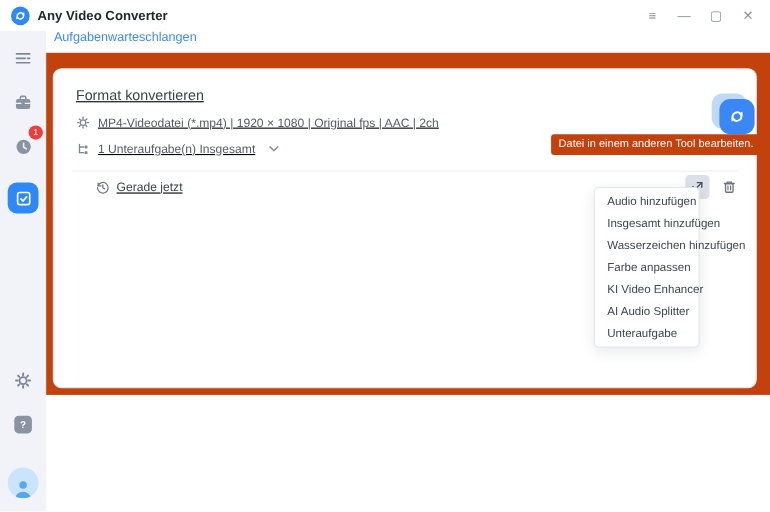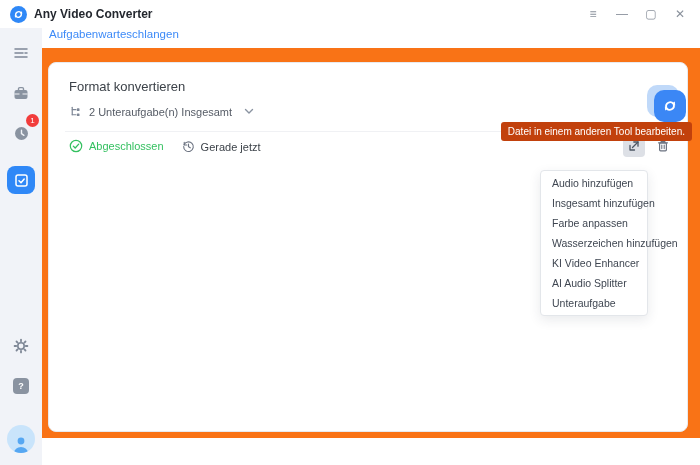--- a/index.html
+++ b/index.html
@@ -21,21 +21,21 @@
   .badge { position:absolute; top:-4px; right:-3px; min-width:13px; height:13px; background:#f23c3c; border-radius:7px; color:#fff; font-size:8px; line-height:13px; text-align:center; padding:0 2px; }
   .side-spacer { flex:1; }
   .help-box { width:16px; height:16px; background:#8a93a1; border-radius:4px; color:#fff; font-size:9px; font-weight:bold; display:flex; align-items:center; justify-content:center; }
   .avatar { width:28px; height:28px; border-radius:50%; background:#c9e4fb; display:flex; align-items:flex-end; justify-content:center; overflow:hidden; margin-top:14px; }
 
   
   .tabrow { position:absolute; left:42px; top:28px; width:658px; height:20px; background:#fff; display:flex; align-items:flex-start; padding-left:7px; }
   .tab { font-size:11.5px; color:#3d8af7; cursor:default; }
 
   
-  .content { position:absolute; left:42px; top:48px; width:658px; height:390px; background:#f97316; padding:14px 12px 6px 6px; }
+  .content { position:absolute; left:42px; top:48px; width:658px; height:311px; background:#c2410c; padding:14px 12px 6px 6px;text-decoration:underline; }
   .card { width:100%; height:100%; background:#fff; border:1px solid #e8eaee; border-radius:8px; position:relative; padding:16px 20px 0 20px; }
   .card-title { font-size:13px; color:#3c4249; font-weight:500; }
   .info-row { display:flex; align-items:center; margin-top:11px; color:#565c66; font-size:11px; gap:7px; }
   .chev { margin-left:5px; display:flex; align-items:center; }
   .divider { height:1px; background:#f0f1f4; margin:13px -4px 0 -4px; }
   .status-row { display:flex; align-items:center; padding:6px 0; height:28px; }
   .status-ok { display:flex; align-items:center; gap:6px; color:#34c060; font-size:11px; }
   .status-time { display:flex; align-items:flex-end; gap:6px; color:#3c4249; font-size:11px; margin-left:18px; }
   .row-actions { margin-left:auto; display:flex; align-items:center; gap:7px; margin-right:-7px; }
   .icon-btn { width:22px; height:22px; border-radius:4px; display:flex; align-items:center; justify-content:center; }
@@ -43,21 +43,21 @@
 
   
   .convert-wrap { position:absolute; top:90px; right:14px; width:32px; height:32px; z-index:3; }
   .convert-shadow { position:absolute; left:-7px; top:-5px; width:32px; height:32px; border-radius:10px; background:#b5d2f8; opacity:.85; }
   .convert-btn { position:absolute; left:0; top:0; width:32px; height:32px; border-radius:10px; background:#3b87f5; display:flex; align-items:center; justify-content:center; }
 
   
   .tooltip { position:absolute; top:122px; right:8px; background:#c2410c; color:#fff; font-size:10px; padding:4px 7px; border-radius:3px; white-space:nowrap; z-index:6; }
 
   
-  .menu { position:absolute; left:540px; top:170px; width:108px; background:#fff; border:1px solid #e3e6ea; border-radius:4px; box-shadow:0 4px 12px rgba(40,50,70,.10); padding:2px 0; z-index:7; }
+  .menu { position:absolute; left:540px; top:170px; width:96px; background:#fff; border:1px solid #e3e6ea; border-radius:4px; box-shadow:0 4px 12px rgba(40,50,70,.10); padding:2px 0; z-index:7; }
   .menu-item { height:20px; line-height:20px; padding:0 11px; font-size:10.5px; color:#3f4651; white-space:nowrap; cursor:default; }
 
   svg { display:block; }
 </style>
 </head>
 <body>
 
 <div class="app">
 
   <div class="topbar">
@@ -127,46 +127,48 @@
 
   <div class="tabrow">
     <div class="tab">Aufgabenwarteschlangen</div>
   </div>
 
   <div class="content">
     <div class="card">
 
       <div class="card-title">Format konvertieren</div>
 
+      <div class="info-row">
+        <svg width="13" height="13" viewBox="0 0 16 16">
+          <circle cx="8" cy="8" r="3" stroke="#7e8796" stroke-width="1.4" fill="none"></circle>
+          <g stroke="#7e8796" stroke-width="1.6" stroke-linecap="round">
+            <path d="M8 2 v1.5 M8 12.5 v1.5 M2 8 h1.5 M12.5 8 h1.5 M3.8 3.8 l1 1 M11.2 11.2 l1 1 M12.2 3.8 l-1 1 M4.8 11.2 l-1 1"></path>
+          </g>
+        </svg>
+        <span>MP4-Videodatei (*.mp4) | 1920 × 1080 | Original fps | AAC | 2ch</span>
+      </div>
 
       <div class="info-row">
         <svg width="13" height="13" viewBox="0 0 14 14">
           <path d="M3.5 2.5 v8" stroke="#7e8796" stroke-width="1.3" stroke-linecap="round"></path>
           <path d="M3.5 5 h4 M3.5 10.5 h4" stroke="#7e8796" stroke-width="1.3" stroke-linecap="round"></path>
           <rect x="8.5" y="3.6" width="2.8" height="2.8" rx="0.6" fill="#7e8796"></rect>
           <rect x="8.5" y="9.1" width="2.8" height="2.8" rx="0.6" fill="#7e8796"></rect>
         </svg>
-        <span>2 Unteraufgabe(n) Insgesamt</span>
+        <span>1 Unteraufgabe(n) Insgesamt</span>
         <span class="chev">
           <svg width="10" height="7" viewBox="0 0 10 7">
             <path d="M1.5 1.5 L5 5 L8.5 1.5" stroke="#8a93a1" stroke-width="1.4" fill="none" stroke-linecap="round" stroke-linejoin="round"></path>
           </svg>
         </span>
       </div>
 
       <div class="divider"></div>
 
       <div class="status-row">
-        <div class="status-ok">
-          <svg width="14" height="14" viewBox="0 0 14 14">
-            <circle cx="7" cy="7" r="5.7" stroke="#34c060" stroke-width="1.2" fill="none"></circle>
-            <path d="M4.3 7.1 l1.9 1.9 l3.5-3.9" stroke="#34c060" stroke-width="1.3" fill="none" stroke-linecap="round" stroke-linejoin="round"></path>
-          </svg>
-          <span>Abgeschlossen</span>
-        </div>
         <div class="status-time">
           <svg width="13" height="13" viewBox="0 0 14 14">
             <path d="M2.2 5.2 A5.2 5.2 0 1 1 1.8 7" stroke="#6b7280" stroke-width="1.2" fill="none" stroke-linecap="round"></path>
             <path d="M2.4 2.6 v2.8 h2.8" stroke="#6b7280" stroke-width="1.2" fill="none" stroke-linecap="round" stroke-linejoin="round"></path>
             <path d="M7 4.4 v2.8 l1.9 1.2" stroke="#6b7280" stroke-width="1.2" fill="none" stroke-linecap="round"></path>
           </svg>
           <span>Gerade jetzt</span>
         </div>
         <div class="row-actions">
           <div class="icon-btn pressed">
@@ -199,20 +201,20 @@
         <polygon points="4.2,13.6 3.8,9.6 7.4,11.2" fill="#fff"></polygon>
       </svg>
     </div>
   </div>
 
   <div class="tooltip">Datei in einem anderen Tool bearbeiten.</div>
 
   <div class="menu">
     <div class="menu-item">Audio hinzufügen</div>
     <div class="menu-item">Insgesamt hinzufügen</div>
+    <div class="menu-item">Wasserzeichen hinzufügen</div>
     <div class="menu-item">Farbe anpassen</div>
-    <div class="menu-item">Wasserzeichen hinzufügen</div>
     <div class="menu-item">KI Video Enhancer</div>
     <div class="menu-item">AI Audio Splitter</div>
     <div class="menu-item">Unteraufgabe</div>
   </div>
 
 </div>
 
 </body></html>

